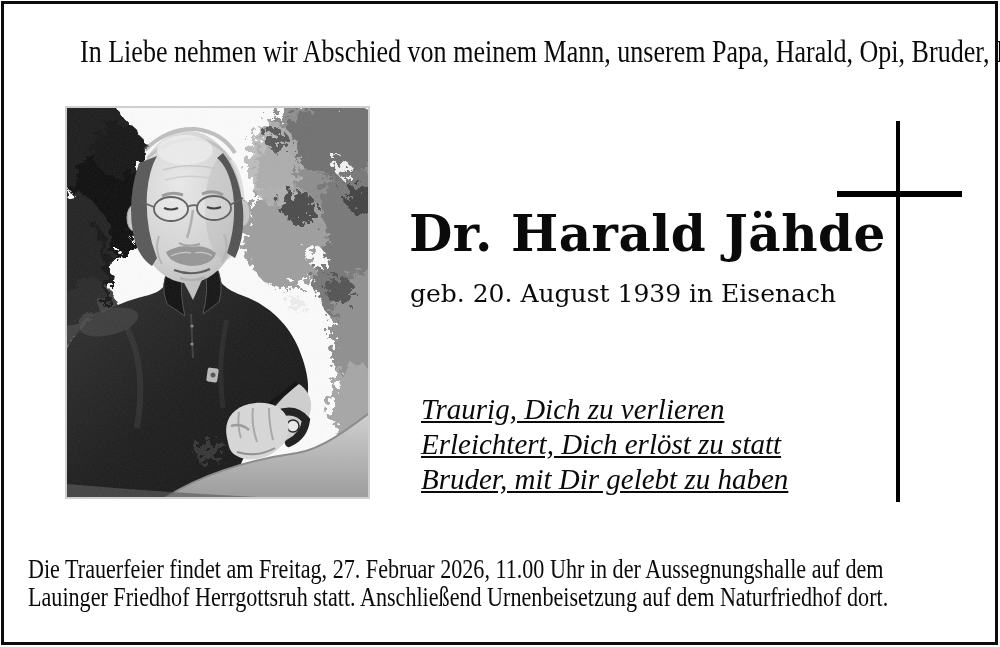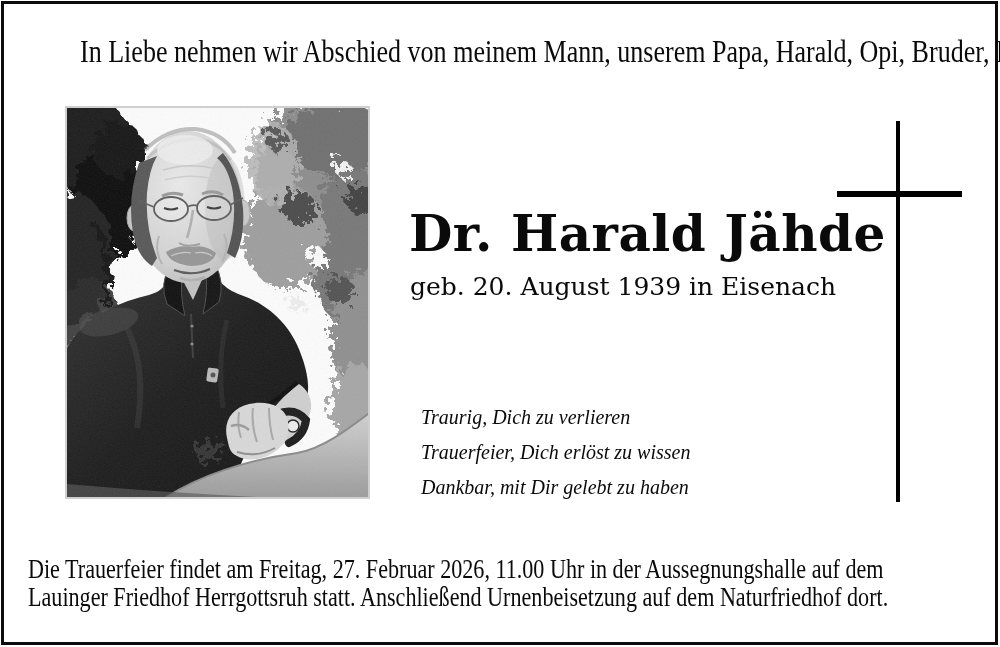--- a/index.html
+++ b/index.html
@@ -10,25 +10,25 @@
   .opening{position:absolute;top:35px;left:0;width:1000px;text-align:center;
            font-size:31px;line-height:34px;white-space:nowrap;
            transform:scaleX(0.84);transform-origin:50% 0;
            font-family:"Liberation Serif", serif;}
   .photo{position:absolute;left:65px;top:106px;width:301px;height:389px;
          border:2px solid #cfcfcf;background:#fcfcfc;overflow:hidden;}
   .photo svg{display:block;}
   .name{position:absolute;left:409px;top:211px;font-family:"DejaVu Serif", serif;
         font-weight:bold;font-size:50px;line-height:46px;letter-spacing:0.5px;
         white-space:nowrap;}
-  .dates{position:absolute;left:410px;top:272px;font-family:"DejaVu Serif", serif;
+  .dates{position:absolute;left:410px;top:279px;font-family:"DejaVu Serif", serif;
          font-size:25px;line-height:30px;white-space:nowrap;}
-  .verse{position:absolute;left:421px;top:400px;font-style:italic;
-         font-size:20px;line-height:35px;white-space:nowrap;
-         font-family:"Liberation Serif", serif;}
+  .verse{position:absolute;left:421px;top:392px;font-style:italic;
+         font-size:29px;line-height:35px;white-space:nowrap;
+         font-family:"Liberation Serif", serif;text-decoration:underline;}
   .cross{position:absolute;left:0;top:0;}
   .cross .v{position:absolute;left:896px;top:121px;width:4px;height:381px;background:#000;}
   .cross .h{position:absolute;left:837px;top:191px;width:125px;height:6px;background:#000;}
   .footer{position:absolute;left:28px;top:555px;font-size:28px;line-height:28px;
           white-space:nowrap;transform:scaleX(0.79);transform-origin:0 0;
           font-family:"Liberation Serif", serif;}
 </style>
 </head>
 <body>
 
@@ -178,22 +178,22 @@
   </div>
 
   <div class="name">Dr. Harald Jähde</div>
 
   <div class="dates">
     <div>geb. 20. August 1939 in Eisenach</div>
   </div>
 
   <div class="verse">
     <div>Traurig, Dich zu verlieren</div>
-    <div>Trauerfeier, Dich erlöst zu wissen</div>
-    <div>Dankbar, mit Dir gelebt zu haben</div>
+    <div>Erleichtert, Dich erlöst zu statt</div>
+    <div>Bruder, mit Dir gelebt zu haben</div>
   </div>
 
   <div class="cross">
     <div class="v"></div>
     <div class="h"></div>
   </div>
 
   <div class="footer">
     <div>Die Trauerfeier findet am Freitag, 27. Februar 2026, 11.00 Uhr in der Aussegnungshalle auf dem</div>
     <div>Lauinger Friedhof Herrgottsruh statt. Anschließend Urnenbeisetzung auf dem Naturfriedhof dort.</div>

